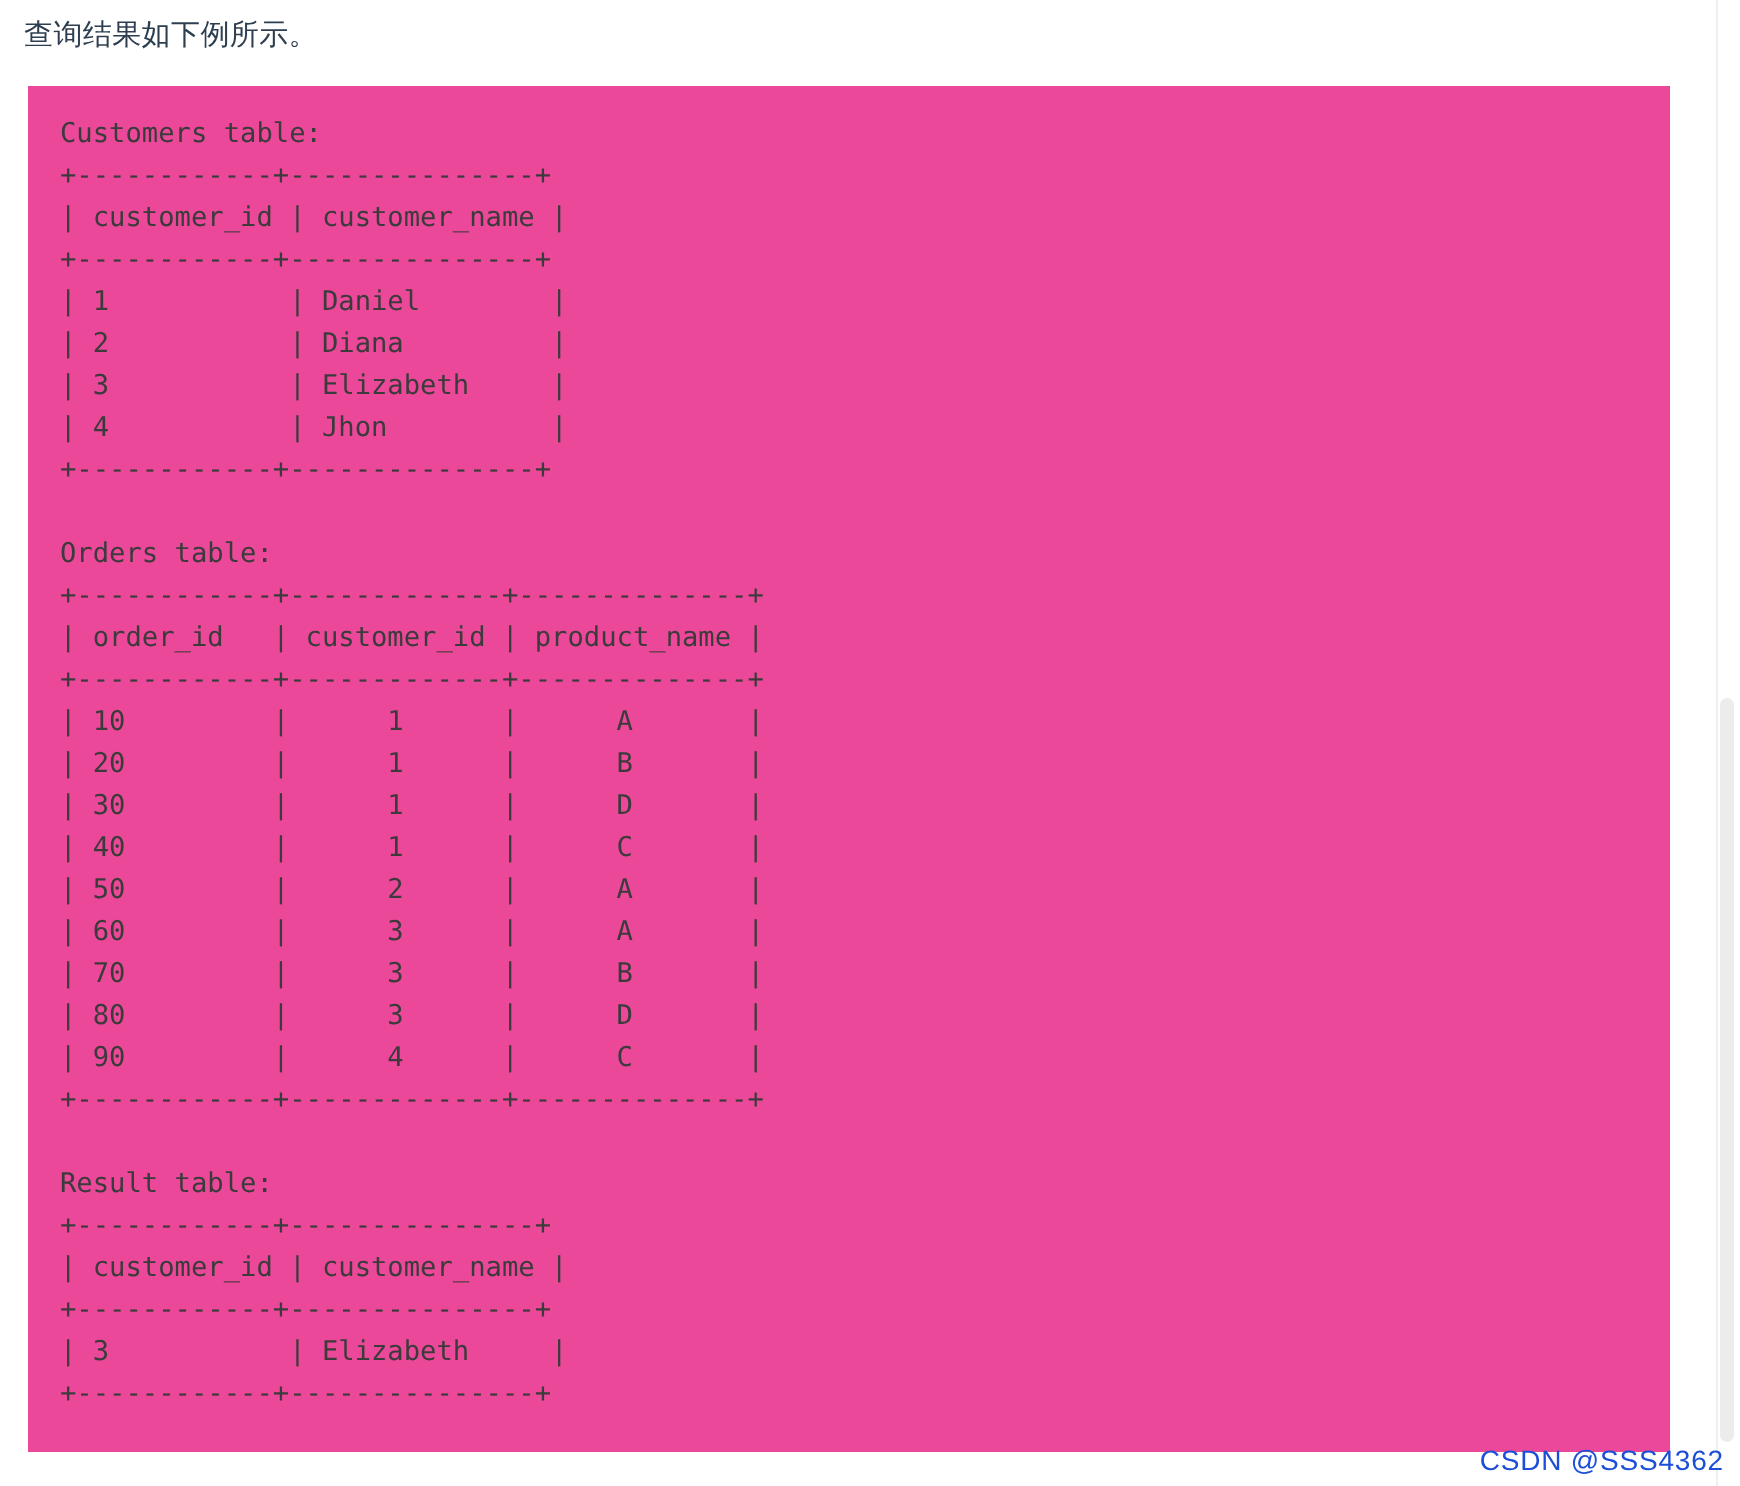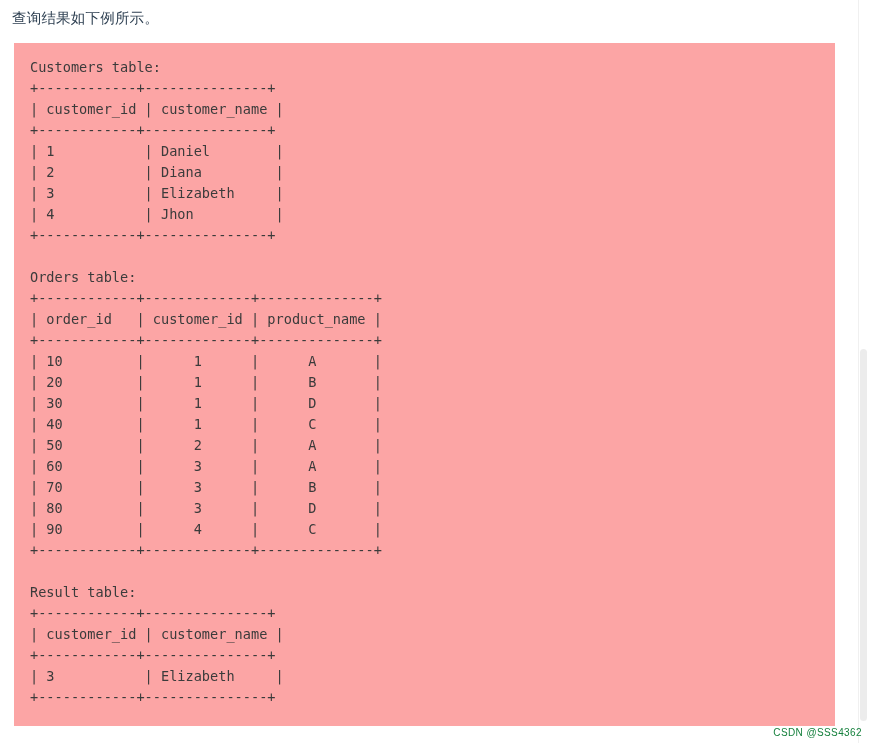--- a/index.html
+++ b/index.html
@@ -31,21 +31,21 @@
     color: #2c3e50;
     letter-spacing: 0.2px;
     white-space: nowrap;
   }
   .code-block {
     position: absolute;
     left: 14px;
     top: 43px;
     width: 821px;
     height: 683px;
-    background: #fca5a5;
+    background: #ec4899;
     box-sizing: border-box;
     padding: 14px 0 10px 16px;
     overflow: hidden;
   }
   .code-pre {
     margin: 0;
     font-family: "DejaVu Sans Mono", "Liberation Mono", monospace;
     font-size: 13.6px;
     line-height: 21px;
     color: #3b3b3b;
@@ -68,22 +68,22 @@
     margin-top: 1px;
   }
   .cn-note .mono {
     font-family: "DejaVu Sans Mono", "Liberation Mono", monospace;
     font-size: 13.4px;
   }
   .watermark {
     position: absolute;
     right: 8px;
     bottom: 5px;
-    font-size: 10px;
-    color: #15803d;
+    font-size: 14px;
+    color: #1d4ed8;
     font-family: "Liberation Sans", sans-serif;
     letter-spacing: 0.4px;
     white-space: nowrap;
     text-align: right;
   }
   .scrollbar-track {
     position: absolute;
     right: 0px;
     top: 0px;
     width: 12px;

